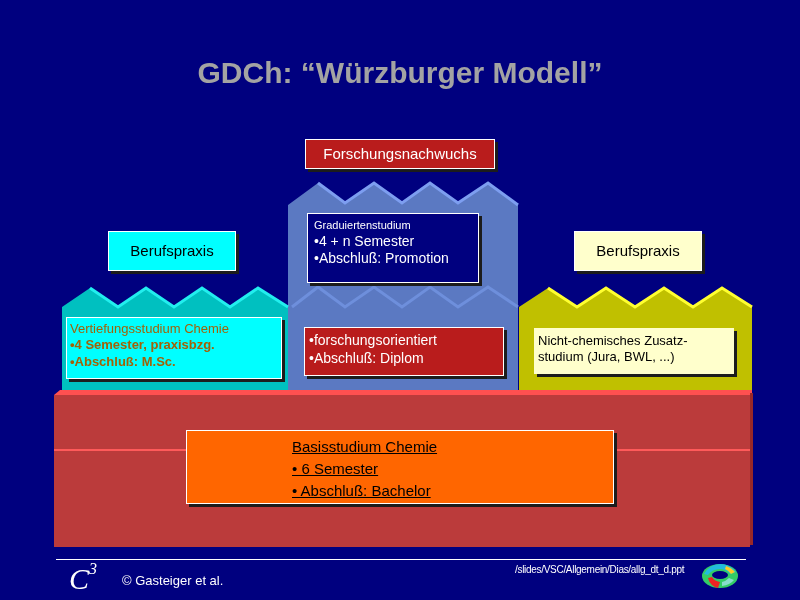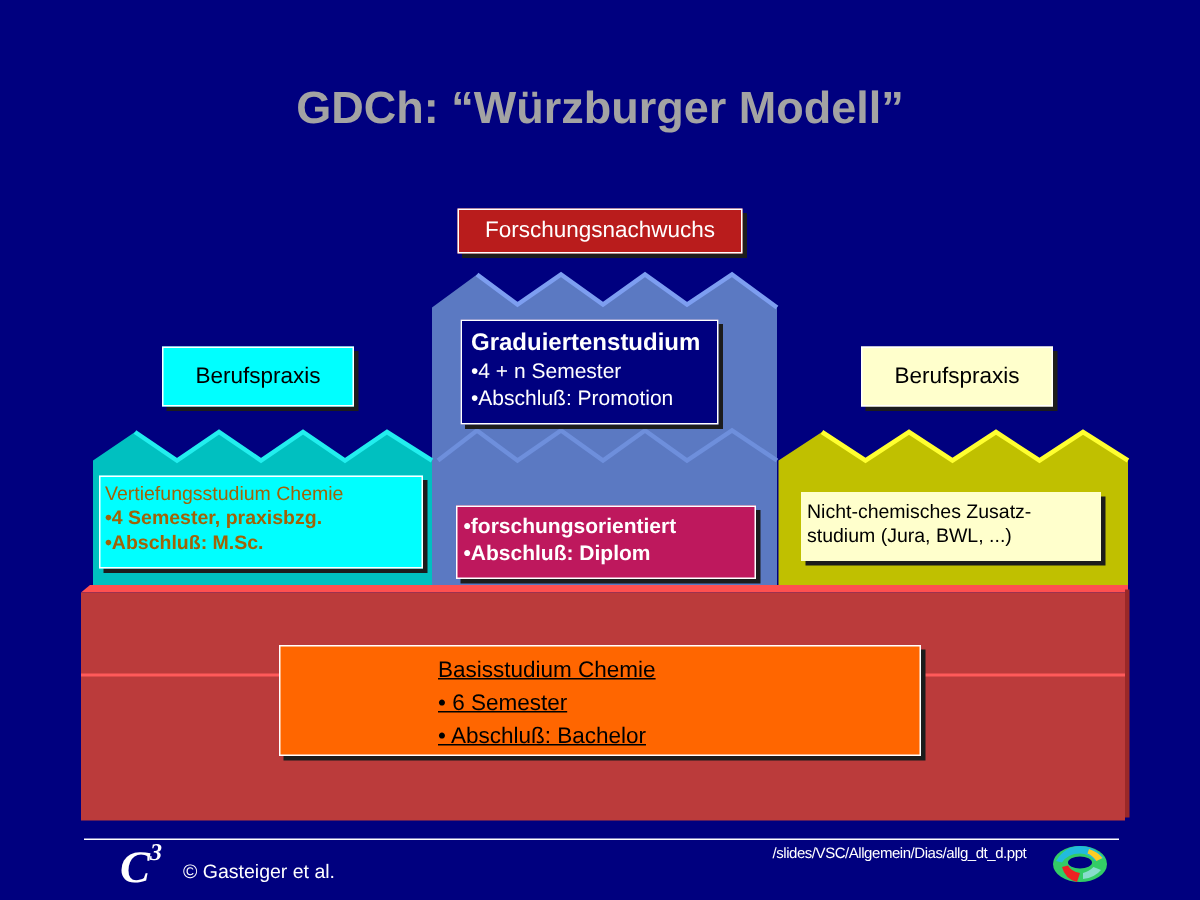--- a/index.html
+++ b/index.html
@@ -31,25 +31,25 @@
   #forschungsnachwuchs {
     left: 305px; top: 139px; width: 190px; height: 30px;
     background: #b91c1c; color: #ffffff; font-size: 15px;
     padding-top: 5px;
   }
   #graduierten {
     left: 307px; top: 213px; width: 172px; height: 70px;
     background: #00007f; color: #ffffff; font-size: 14px;
     padding: 5px 0 0 6px;
   }
-  #graduierten .line:first-child { font-size: 16px; font-weight: bold; }
+  #graduierten .line:first-child { font-size: 11px; font-weight: normal; }
   #graduierten .line { font-weight: normal; }
   #forschungsorientiert {
-    left: 304px; top: 337px; width: 200px; height: 49px;
-    background: #be185d; color: #ffffff; font-size: 14px; font-weight: bold;
+    left: 304px; top: 327px; width: 200px; height: 49px;
+    background: #b91c1c; color: #ffffff; font-size: 14px; font-weight: normal;
     padding: 4px 0 0 4px;
   }
   #beruf-left {
     left: 108px; top: 231px; width: 128px; height: 40px;
     background: #00ffff; color: #000000; font-size: 15px;
     padding-top: 10px;
   }
   #beruf-right {
     left: 574px; top: 231px; width: 128px; height: 40px;
     background: #ffffcc; color: #000000; font-size: 15px;
@@ -69,22 +69,22 @@
   }
   #basis {
     left: 186px; top: 430px; width: 428px; height: 74px;
     background: #ff6600; color: #000000; font-size: 15px;
     padding: 5px 0 0 105px; line-height: 1.45; text-decoration: underline;
   }
   .footer-rule {
     left: 56px; top: 559px; width: 690px; height: 1px; background: #ffffff;
   }
   .logo-c3 {
-    left: 80px; top: 562px; color: #ffffff;
-    font-family: "Liberation Serif", serif; font-style: italic; font-size: 30px; font-weight: bold;
+    left: 69px; top: 562px; color: #ffffff;
+    font-family: "Liberation Serif", serif; font-style: italic; font-size: 30px;
   }
   .logo-c3 sup { font-size: 16px; position: relative; top: -4px; }
   .copyright {
     left: 122px; top: 573px; color: #ffffff; font-size: 13px;
   }
   .filepath {
     left: 515px; top: 564px; color: #ffffff; font-size: 10px;
     letter-spacing: -0.3px;
   }
   .torus { left: 700px; top: 560px; }

